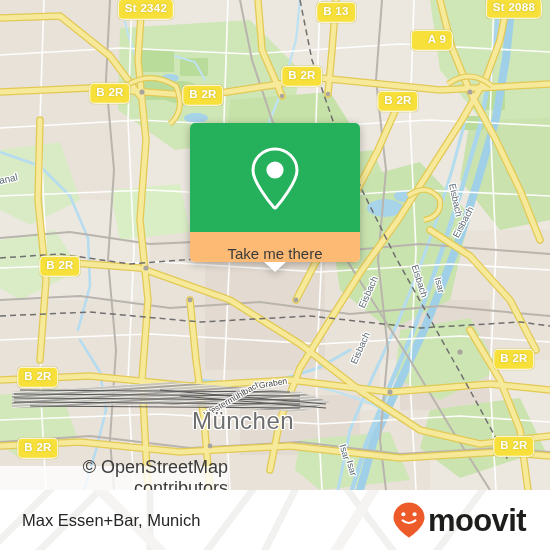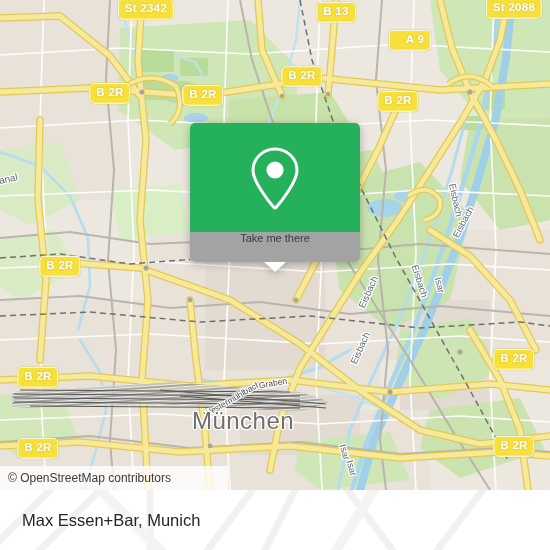--- a/index.html
+++ b/index.html
@@ -66,22 +66,23 @@
   #attribution {
     position: absolute;
     left: 0;
     bottom: 0;
     height: 24px;
     width: 228px;
     background: rgba(255,255,255,.78);
     display: flex;
     align-items: center;
     padding-left: 8px;
-    font-size: 12px;
+    font-size: 18px;
     color: #3b3b3b;
+    text-align: right;
   }
 
   
   #callout {
     position: absolute;
     left: 190px;
     top: 123px;
     width: 170px;
     height: 139px;
     border-radius: 5px;
@@ -97,26 +98,26 @@
   }
   #callout-head {
     height: 109px;
     background: #25b15c;
     display: flex;
     align-items: center;
     justify-content: center;
   }
   #callout-foot {
     height: 30px;
-    background: #a3a3a3;
+    background: #fdba74;
     display: flex;
-    align-items: flex-start;
+    align-items: flex-end;
     justify-content: center;
     color: #3a3a3a;
-    font-size: 11px;
+    font-size: 15px;
   }
   #callout-tail {
     position: absolute;
     left: 50%;
     top: 139px;
     width: 0; height: 0;
     margin-left: -11px;
     border-left: 11px solid transparent;
     border-right: 11px solid transparent;
     border-top: 10px solid #ffffff;
@@ -358,21 +359,21 @@
         <div class="maplabel label-water" style="left: 352px; top: 468px; font-size: 9.5px; transform: translate(-50%, -50%) rotate(74deg);">Isar</div>
         <div class="maplabel label-street" style="left: 232px; top: 399px; font-size: 8.5px; transform: translate(-50%, -50%) rotate(-30deg);">Westermühlbach</div>
         <div class="maplabel label-street" style="left: 273px; top: 383px; font-size: 8.5px; transform: translate(-50%, -50%) rotate(-10deg);">Graben</div>
         <div class="maplabel label-place" style="left: 243px; top: 421px; transform: translate(-50%, -50%);">München</div>
       </div>
 
     <div id="map-shields">
         <div class="shield" style="left: 146px; top: 9px;">St 2342</div>
         <div class="shield" style="left: 336px; top: 12px;">B 13</div>
         <div class="shield" style="left: 514px; top: 8px;">St 2088</div>
-        <div class="shield" style="left: 410px; top: 40px; padding-left: 16px;">A 9</div>
+        <div class="shield" style="left: 432px; top: 40px; padding-left: 16px;">A 9</div>
         <div class="shield" style="left: 110px; top: 93px;">B 2R</div>
         <div class="shield" style="left: 203px; top: 95px;">B 2R</div>
         <div class="shield" style="left: 302px; top: 76px;">B 2R</div>
         <div class="shield" style="left: 398px; top: 101px;">B 2R</div>
         <div class="shield" style="left: 60px; top: 266px;">B 2R</div>
         <div class="shield" style="left: 38px; top: 377px;">B 2R</div>
         <div class="shield" style="left: 38px; top: 448px;">B 2R</div>
         <div class="shield" style="left: 514px; top: 359px;">B 2R</div>
         <div class="shield" style="left: 514px; top: 446px;">B 2R</div>
       </div>
@@ -409,15 +410,24 @@
         <path d="M430 70 L490 -10"></path>
       </g>
       <g stroke="#f5f4f2" stroke-width="10" fill="none">
         <path d="M90 -10 L170 70"></path>
         <path d="M380 -10 L330 70"></path>
       </g>
     </svg>
 
     <div id="footer-title">Max Essen+Bar, Munich</div>
 
+    <div id="brand">
+      <svg width="34" height="38" viewBox="0 0 34 38">
+        <path d="M17 1.5 C8.4 1.5 1.5 8.3 1.5 16.6 C1.5 25.6 13.4 34.2 16.1 36.1 C16.6 36.5 17.4 36.5 17.9 36.1 C20.6 34.2 32.5 25.6 32.5 16.6 C32.5 8.3 25.6 1.5 17 1.5 Z" fill="#ee5b2b"></path>
+        <circle cx="11.4" cy="13.2" r="2.05" fill="#ffffff"></circle>
+        <circle cx="22.6" cy="13.2" r="2.05" fill="#ffffff"></circle>
+        <path d="M10.6 19.4 Q17 24.6 23.4 19.4" fill="none" stroke="#ffffff" stroke-width="2.1" stroke-linecap="round"></path>
+      </svg>
+      <span id="brand-word">moovit</span>
+    </div>
   </div>
 
 </div>
 
 </body></html>

